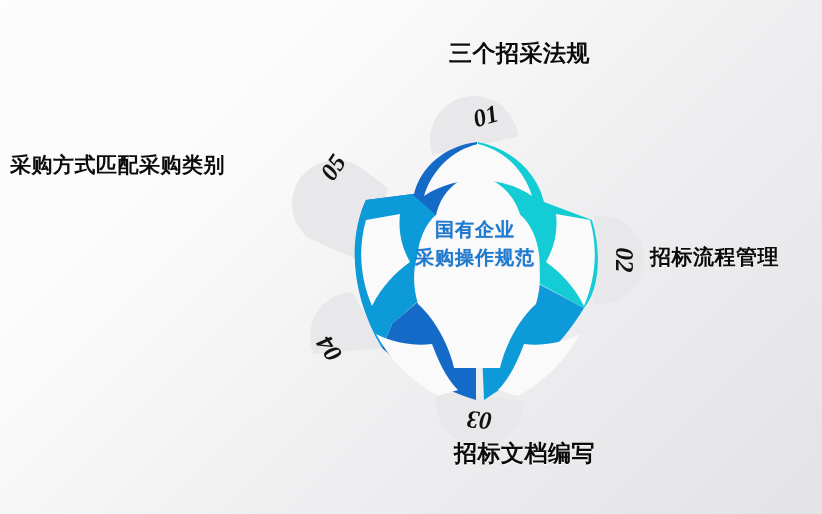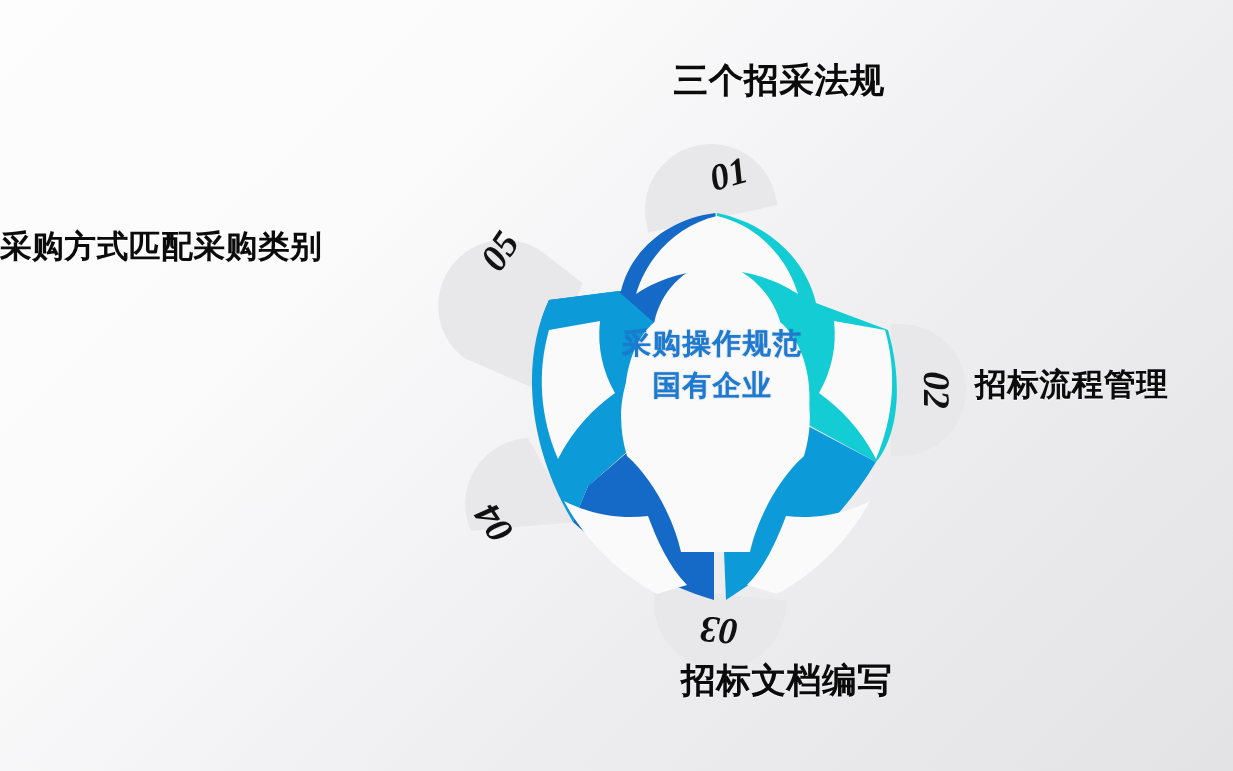--- a/index.html
+++ b/index.html
@@ -36,21 +36,21 @@
     font-size: 21px;
     letter-spacing: 0.5px;
     white-space: nowrap;
     line-height: 1.1;
     text-shadow: 0 1px 0 rgba(255,255,255,0.85);
   }
   #label-01 { left: 449px; top: 41px; font-size: 23px; }
   #label-02 { left: 650px; top: 245px; }
   #label-03 { left: 454px; top: 441px; font-size: 23px; }
   #label-04 { left: 18px;  top: 336px; }
-  #label-05 { left: 0;  top: 153px; }
+  #label-05 { left: 10px;  top: 153px; }
 
   
   #center-caption {
     position: absolute;
     left: 390px;
     top: 216px;
     width: 170px;
     text-align: center;
     color: #1d7ad1;
     font-weight: bold;
@@ -134,22 +134,22 @@
         <text class="badge-num" x="196" y="52" text-anchor="middle" transform="rotate(-16 196 52)">01</text>
         <text class="badge-num" x="324" y="188" text-anchor="middle" transform="rotate(90 324 188)">02</text>
         <text class="badge-num" x="188" y="340" text-anchor="middle" transform="rotate(185 188 340)">03</text>
         <text class="badge-num" x="44" y="272" text-anchor="middle" transform="rotate(-124 44 272)">04</text>
         <text class="badge-num" x="48" y="100" text-anchor="middle" transform="rotate(-56 48 100)">05</text>
       </g>
     </svg>
   </div>
 
   <div id="center-caption">
+    <span>国有企业</span>
     <span>采购操作规范</span>
-    <span>国有企业</span>
   </div>
 
   <div class="label" id="label-01">三个招采法规</div>
   <div class="label" id="label-02">招标流程管理</div>
   <div class="label" id="label-03">招标文档编写</div>
   <div class="label" id="label-05">采购方式匹配采购类别</div>
 
 </div>
 
 </body></html>

